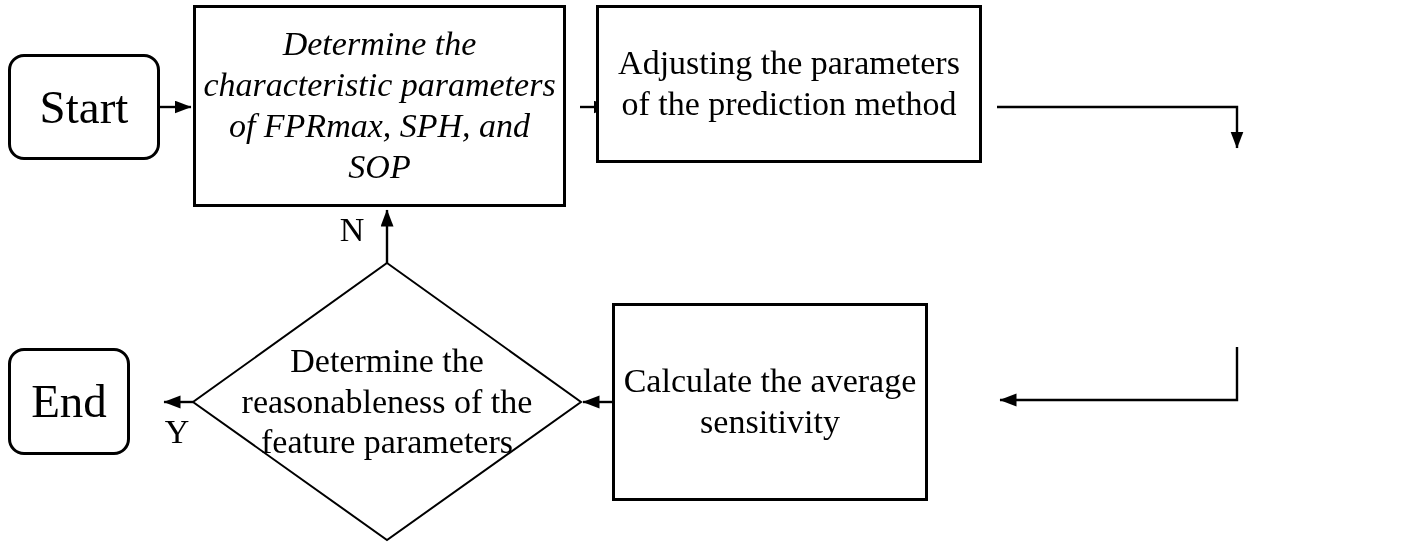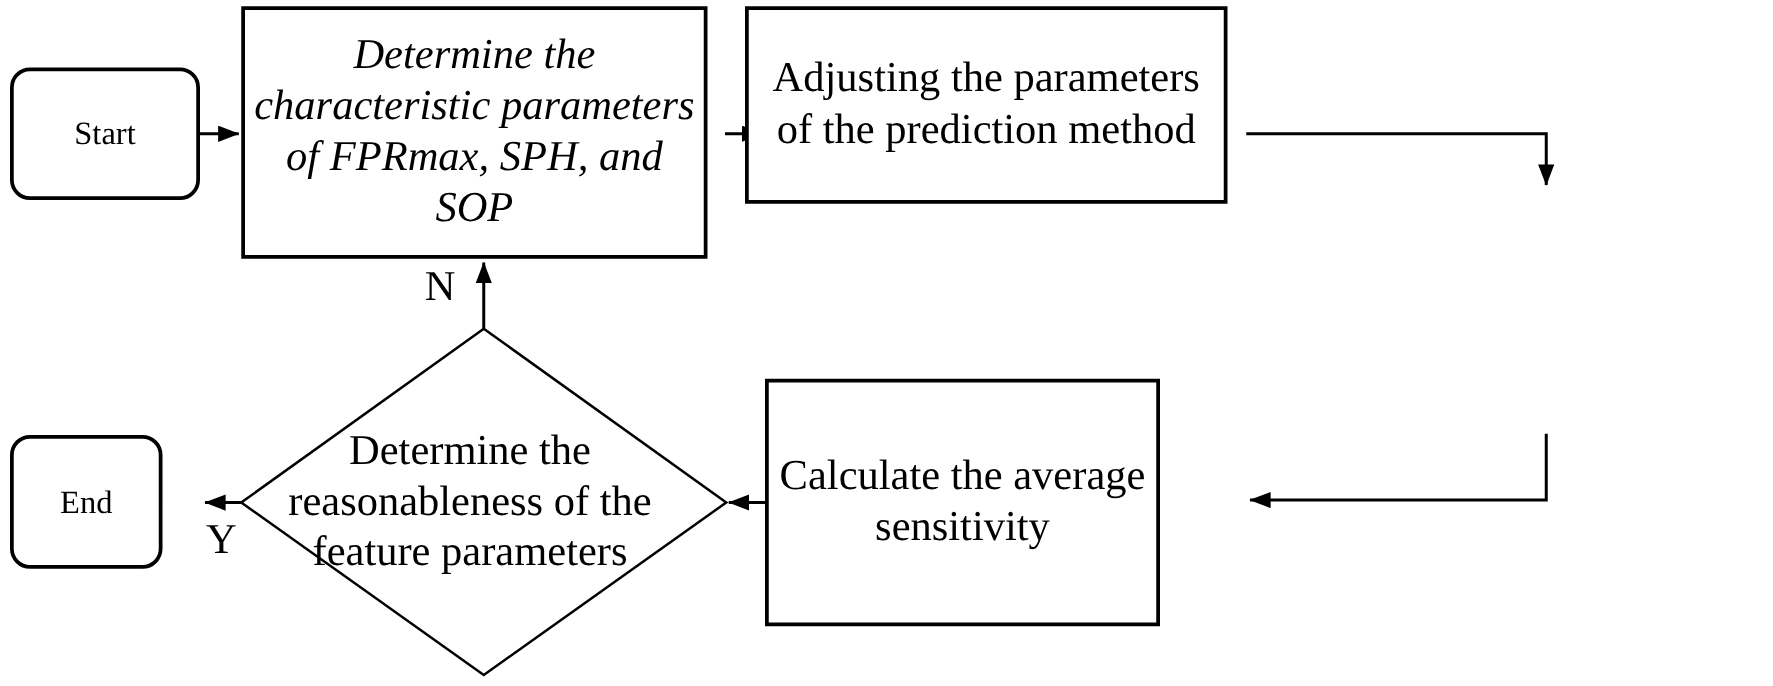--- a/index.html
+++ b/index.html
@@ -35,31 +35,31 @@
     font-size: 34px;
     line-height: 1.2;
   }
   .node .label,
   .free-label {
     white-space: pre-line;
   }
   .terminator {
     border-radius: 16px;
     border-width: 3px;
-    font-size: 26px;
+    font-size: 47px;
   }
   .node-start { left: 8px;    top: 54px;  width: 152px; height: 106px; }
   .node-determine { left: 193px; top: 5px;   width: 373px; height: 202px; font-style: italic; }
   .node-adjust    { left: 596px; top: 5px;   width: 386px; height: 158px; align-items: center; }
   .node-calc-sens { left: 1062px; top: 150px; width: 350px; height: 198px; }
   .node-calc-avg  { left: 612px; top: 303px; width: 316px; height: 198px; }
   .node-end   { left: 8px;    top: 348px; width: 122px; height: 107px; }
   .node-decision-text {
     position: absolute;
-    left: 206px;
+    left: 217px;
     top: 332px;
     width: 340px;
     height: 140px;
     display: flex;
     align-items: center;
     justify-content: center;
     text-align: center;
     font-size: 34px;
     line-height: 1.2;
     background: transparent;

